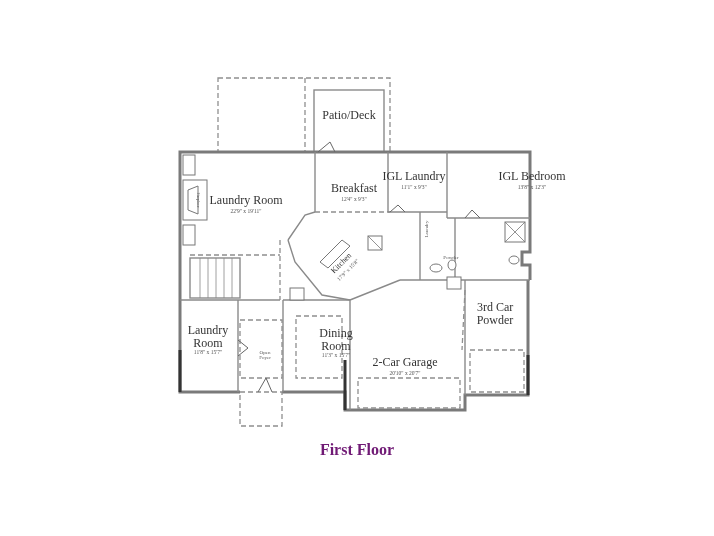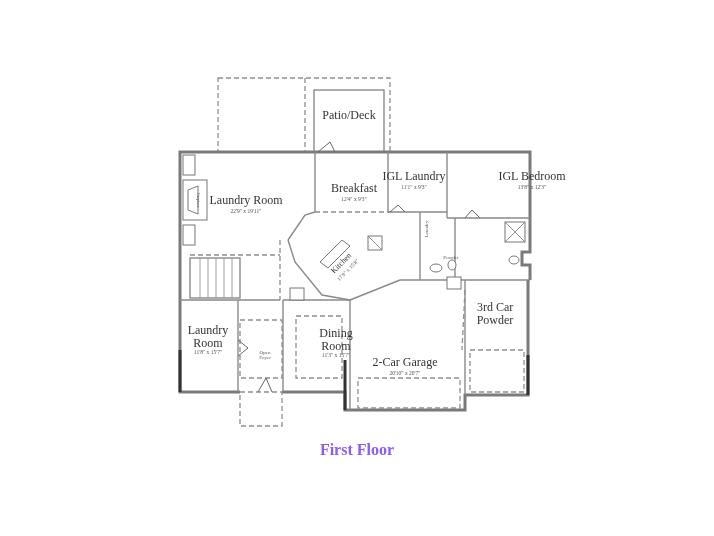--- a/index.html
+++ b/index.html
@@ -8,21 +8,21 @@
   .wall { fill:none; stroke:#7a7a7a; stroke-width:3; }
   .wall-thin { fill:none; stroke:#8a8a8a; stroke-width:1.4; }
   .wall-dark { stroke:#333; stroke-width:3; }
   .dash { fill:none; stroke:#8f8f8f; stroke-width:1.3; stroke-dasharray:5 3; }
   .fix { fill:#fff; stroke:#777; stroke-width:1; }
   .door { fill:none; stroke:#666; stroke-width:1; }
   .lbl { position:absolute; text-align:center; color:#333; white-space:nowrap; transform:translate(-50%,-50%); line-height:1.05; }
   .lbl .n { font-size:12px; }
   .lbl .d { font-size:5.5px; color:#555; display:block; margin-top:1px; }
   .small { font-size:5px; color:#555; }
-  .title { position:absolute; left:357px; top:450px; transform:translate(-50%,-50%); font-size:16px; font-weight:bold; color:#8b5cf6; }
+  .title { position:absolute; left:357px; top:450px; transform:translate(-50%,-50%); font-size:16px; font-weight:bold; color:#701a75; }
 </style>
 </head>
 <body>
 
 <svg id="plan" viewBox="0 0 714 536" xmlns="http://www.w3.org/2000/svg">
 
   <g>
     <rect class="dash" x="218" y="78" width="172" height="74"></rect>
     <line class="dash" x1="305" y1="78" x2="305" y2="152"></line>
     <rect class="wall-thin" x="314" y="90" width="70" height="62"></rect>

